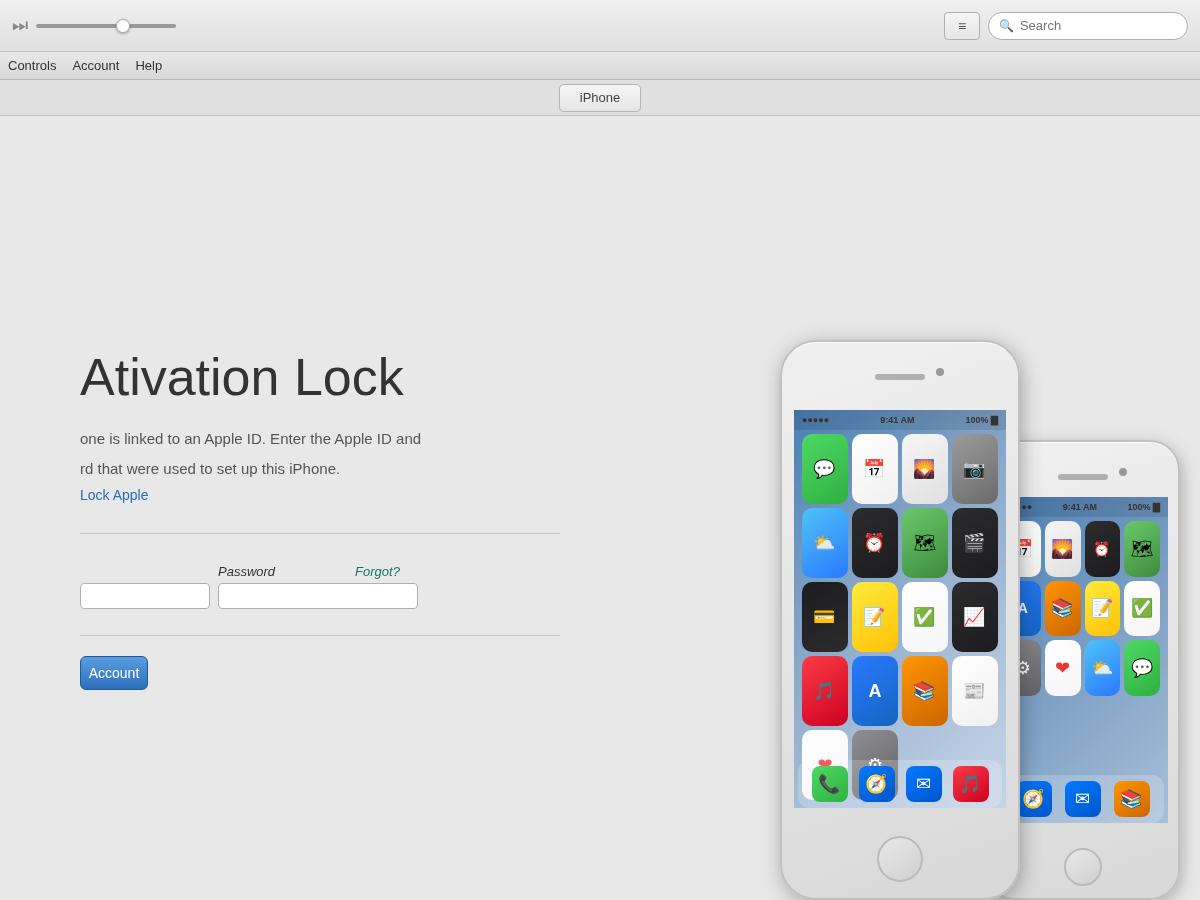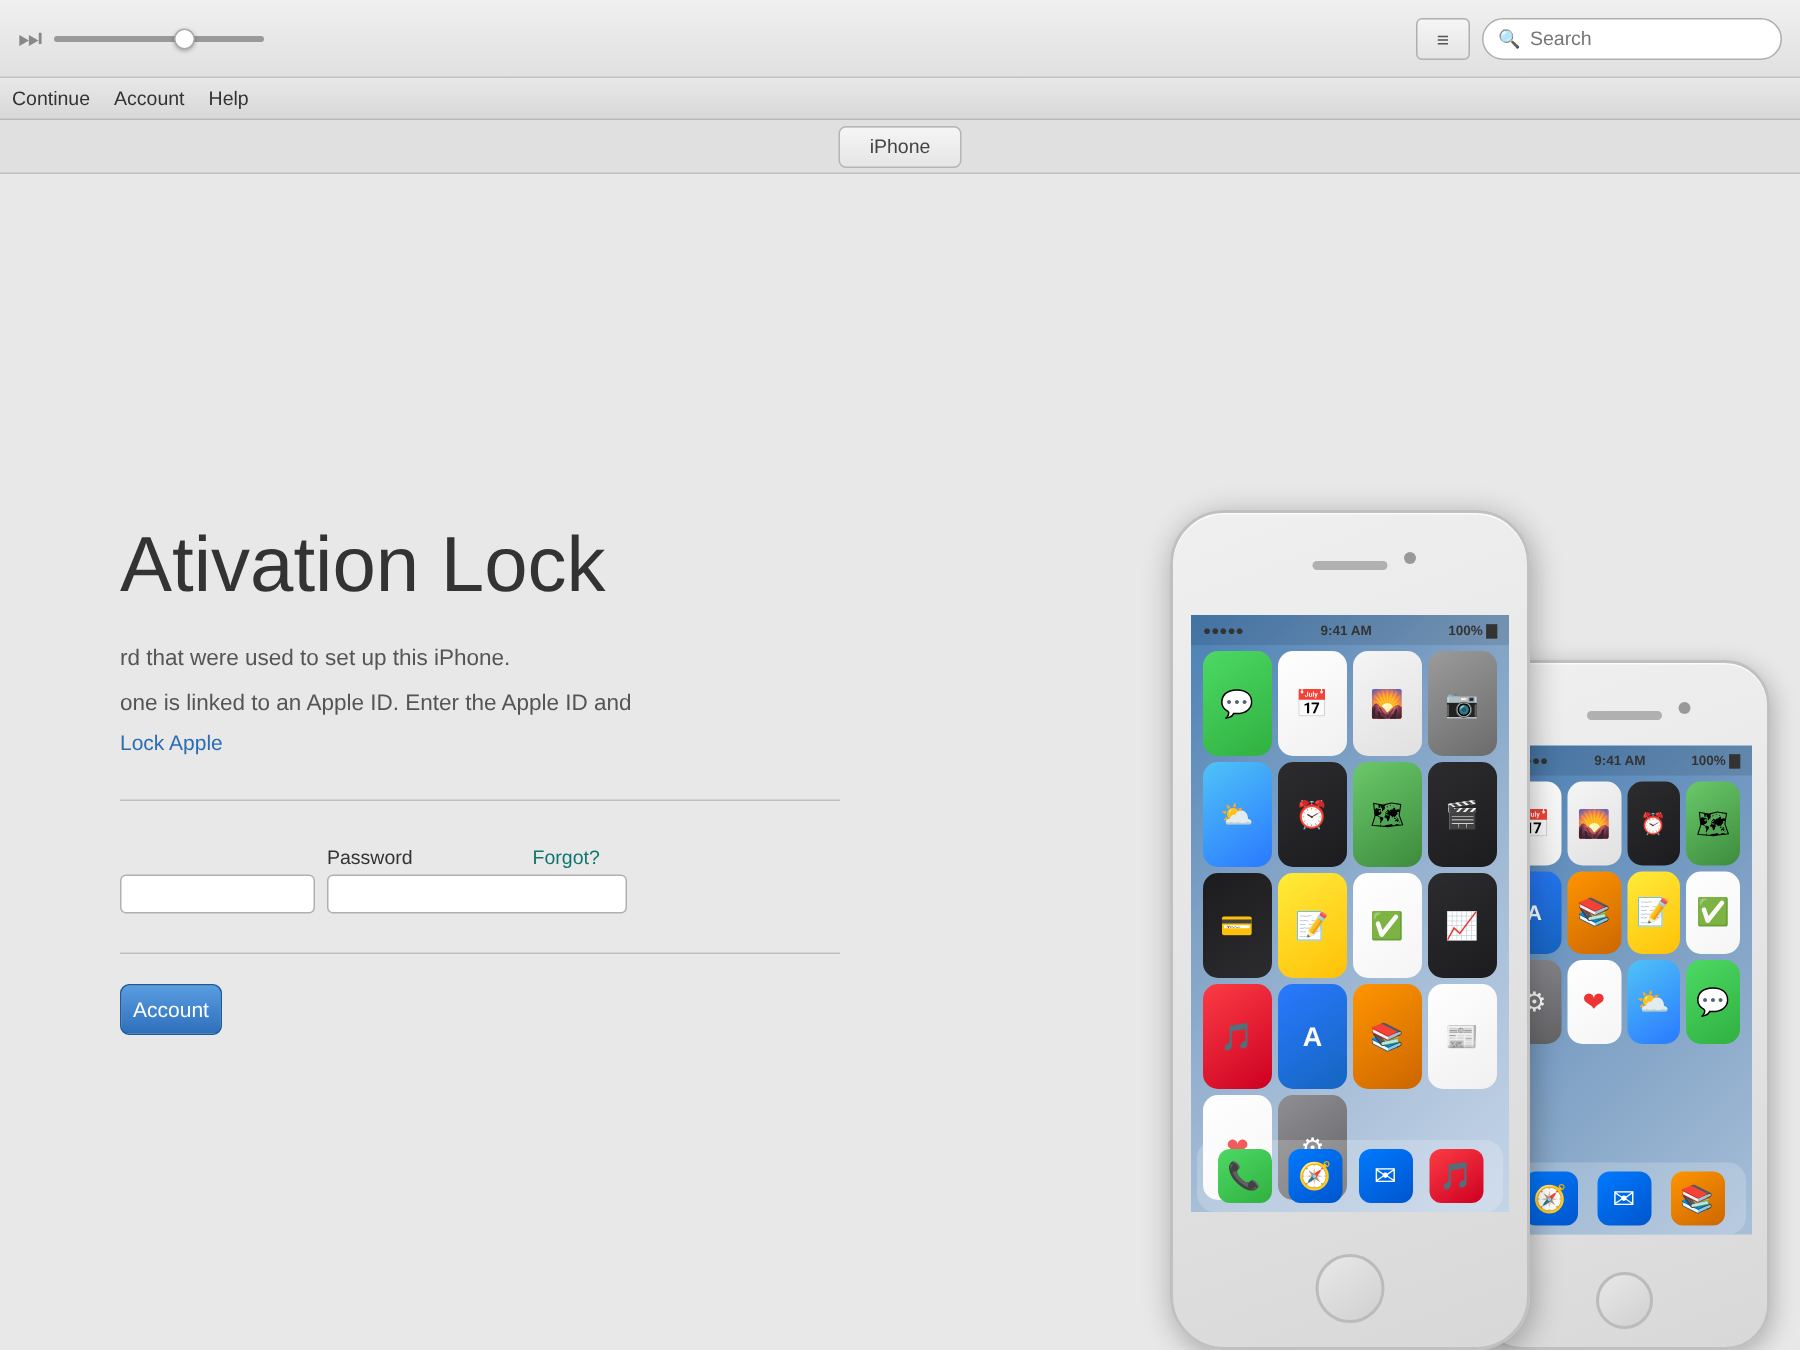--- a/index.html
+++ b/index.html
@@ -492,48 +492,48 @@
       <span>≡</span>
     </div>
     <div class="search-box">
       <span class="search-icon-sym">🔍</span>
       <input class="search-input" type="text" placeholder="Search" style="">
     </div>
   </div>
 </div>
 
 <div class="menu-bar">
-  <span class="menu-item">Continue</span>
+  <span class="menu-item">Controls</span>
   <span class="menu-item">Account</span>
   <span class="menu-item">Help</span>
 </div>
 
 <div class="tab-bar">
   <div class="device-tab">
     <span>iPhone</span>
   </div>
 </div>
 
 <div class="main-content">
 
   <div class="left-panel">
     <h1 class="activation-title">
       <span>A</span>tivation Lock
     </h1>
 
+    <p class="description-text">one is linked to an Apple ID. Enter the Apple ID and</p>
     <p class="description-text">rd that were used to set up this iPhone.</p>
-    <p class="description-text">one is linked to an Apple ID. Enter the Apple ID and</p>
 
 
     <a class="lock-help-link" href="#">Lock Apple</a>
 
     <div class="form-divider"></div>
 
     <div class="form-section">
-      <div style="display:flex; align-items:flex-start; margin-bottom:4px; gap:8px;">
+      <div style="display:flex; align-items:flex-start; margin-bottom:4px; gap:8px;font-style:italic;">
         <div style="width:130px;"></div>
         <div style="display:flex; align-items:center; gap:80px;">
           <span style="font-size:13px;color:#333;">Password</span>
           <a href="#" style="font-size:13px;color:#0f766e;text-decoration:none;">Forgot?</a>
         </div>
       </div>
 
       <div class="input-row">
         <input type="text" class="text-field" placeholder="" style="">
         <input type="password" class="password-field" placeholder="" style="">

